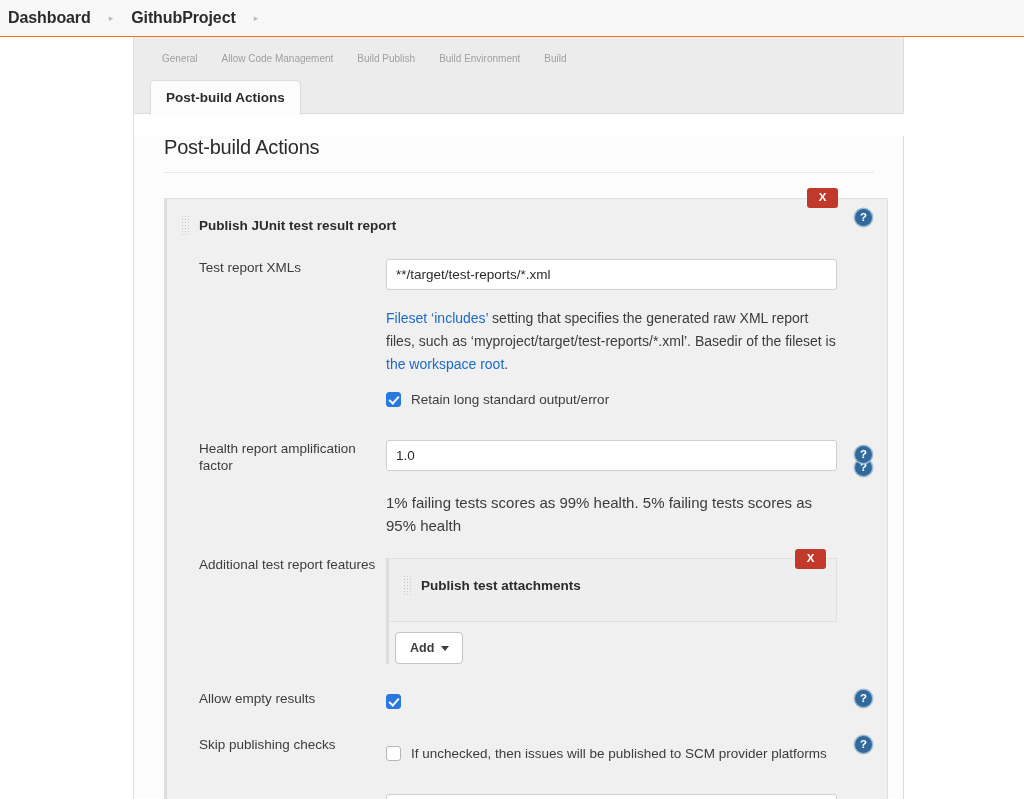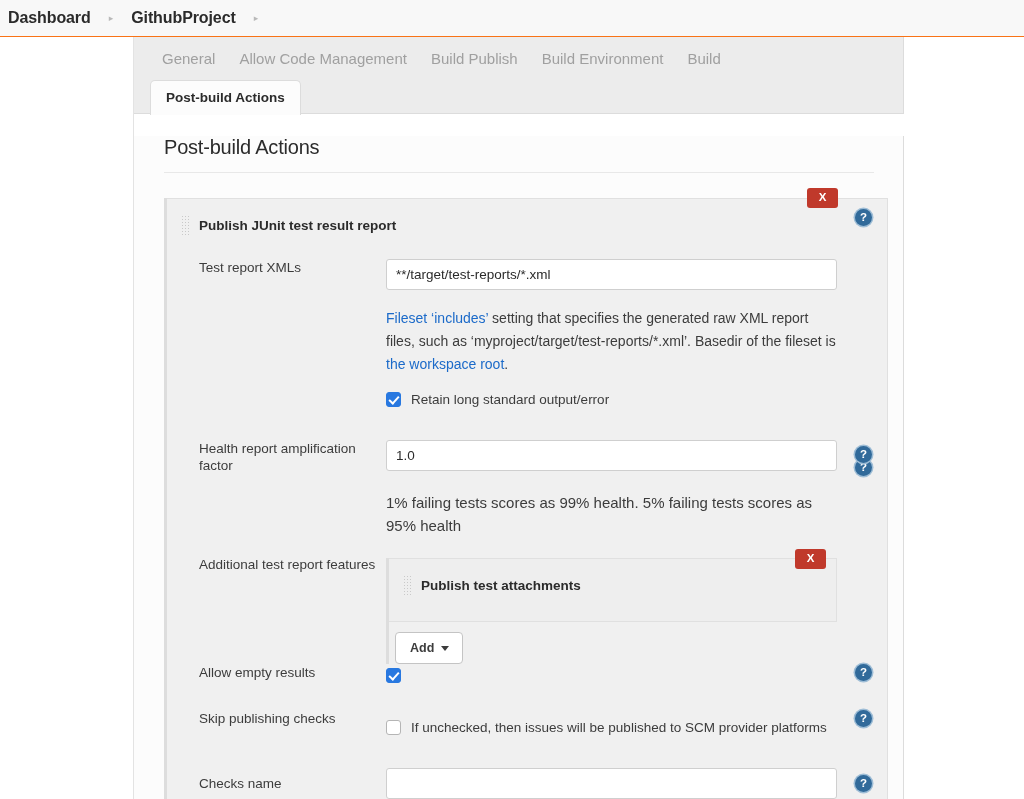--- a/index.html
+++ b/index.html
@@ -69,21 +69,21 @@
     position: relative;
     height: 77px;
   }
   .tabrow {
     display: flex;
     align-items: center;
     padding: 0 0 0 16px;
     height: 42px;
   }
   .tab {
-    font-size: 15px;
+    font-size: 10px;
     color: #a0a0a0;
     padding: 0 12px;
     white-space: nowrap;
     cursor: pointer;
   }
   .tabrow2 {
     padding-left: 16px;
     height: 35px;
   }
   .tab-active {
@@ -433,21 +433,21 @@
                   </div>
                   <button class="add-button">
                     <span>Add</span>
                     <span class="caret"></span>
                   </button>
                 </div>
               </div>
             </div>
           </div>
 
-          <div class="row" style="">
+          <div class="row" style="margin-top:26px;">
             <div class="row-label">Allow empty results</div>
             <div class="row-field">
               <div class="cbrow" style="margin-top:2px;">
                 <span class="cbox checked"></span>
               </div>
               <span class="help-icon" style="position:absolute; right:15px; top:0px;">?</span>
             </div>
           </div>
 
           <div class="row" style="margin-top:27px;">

